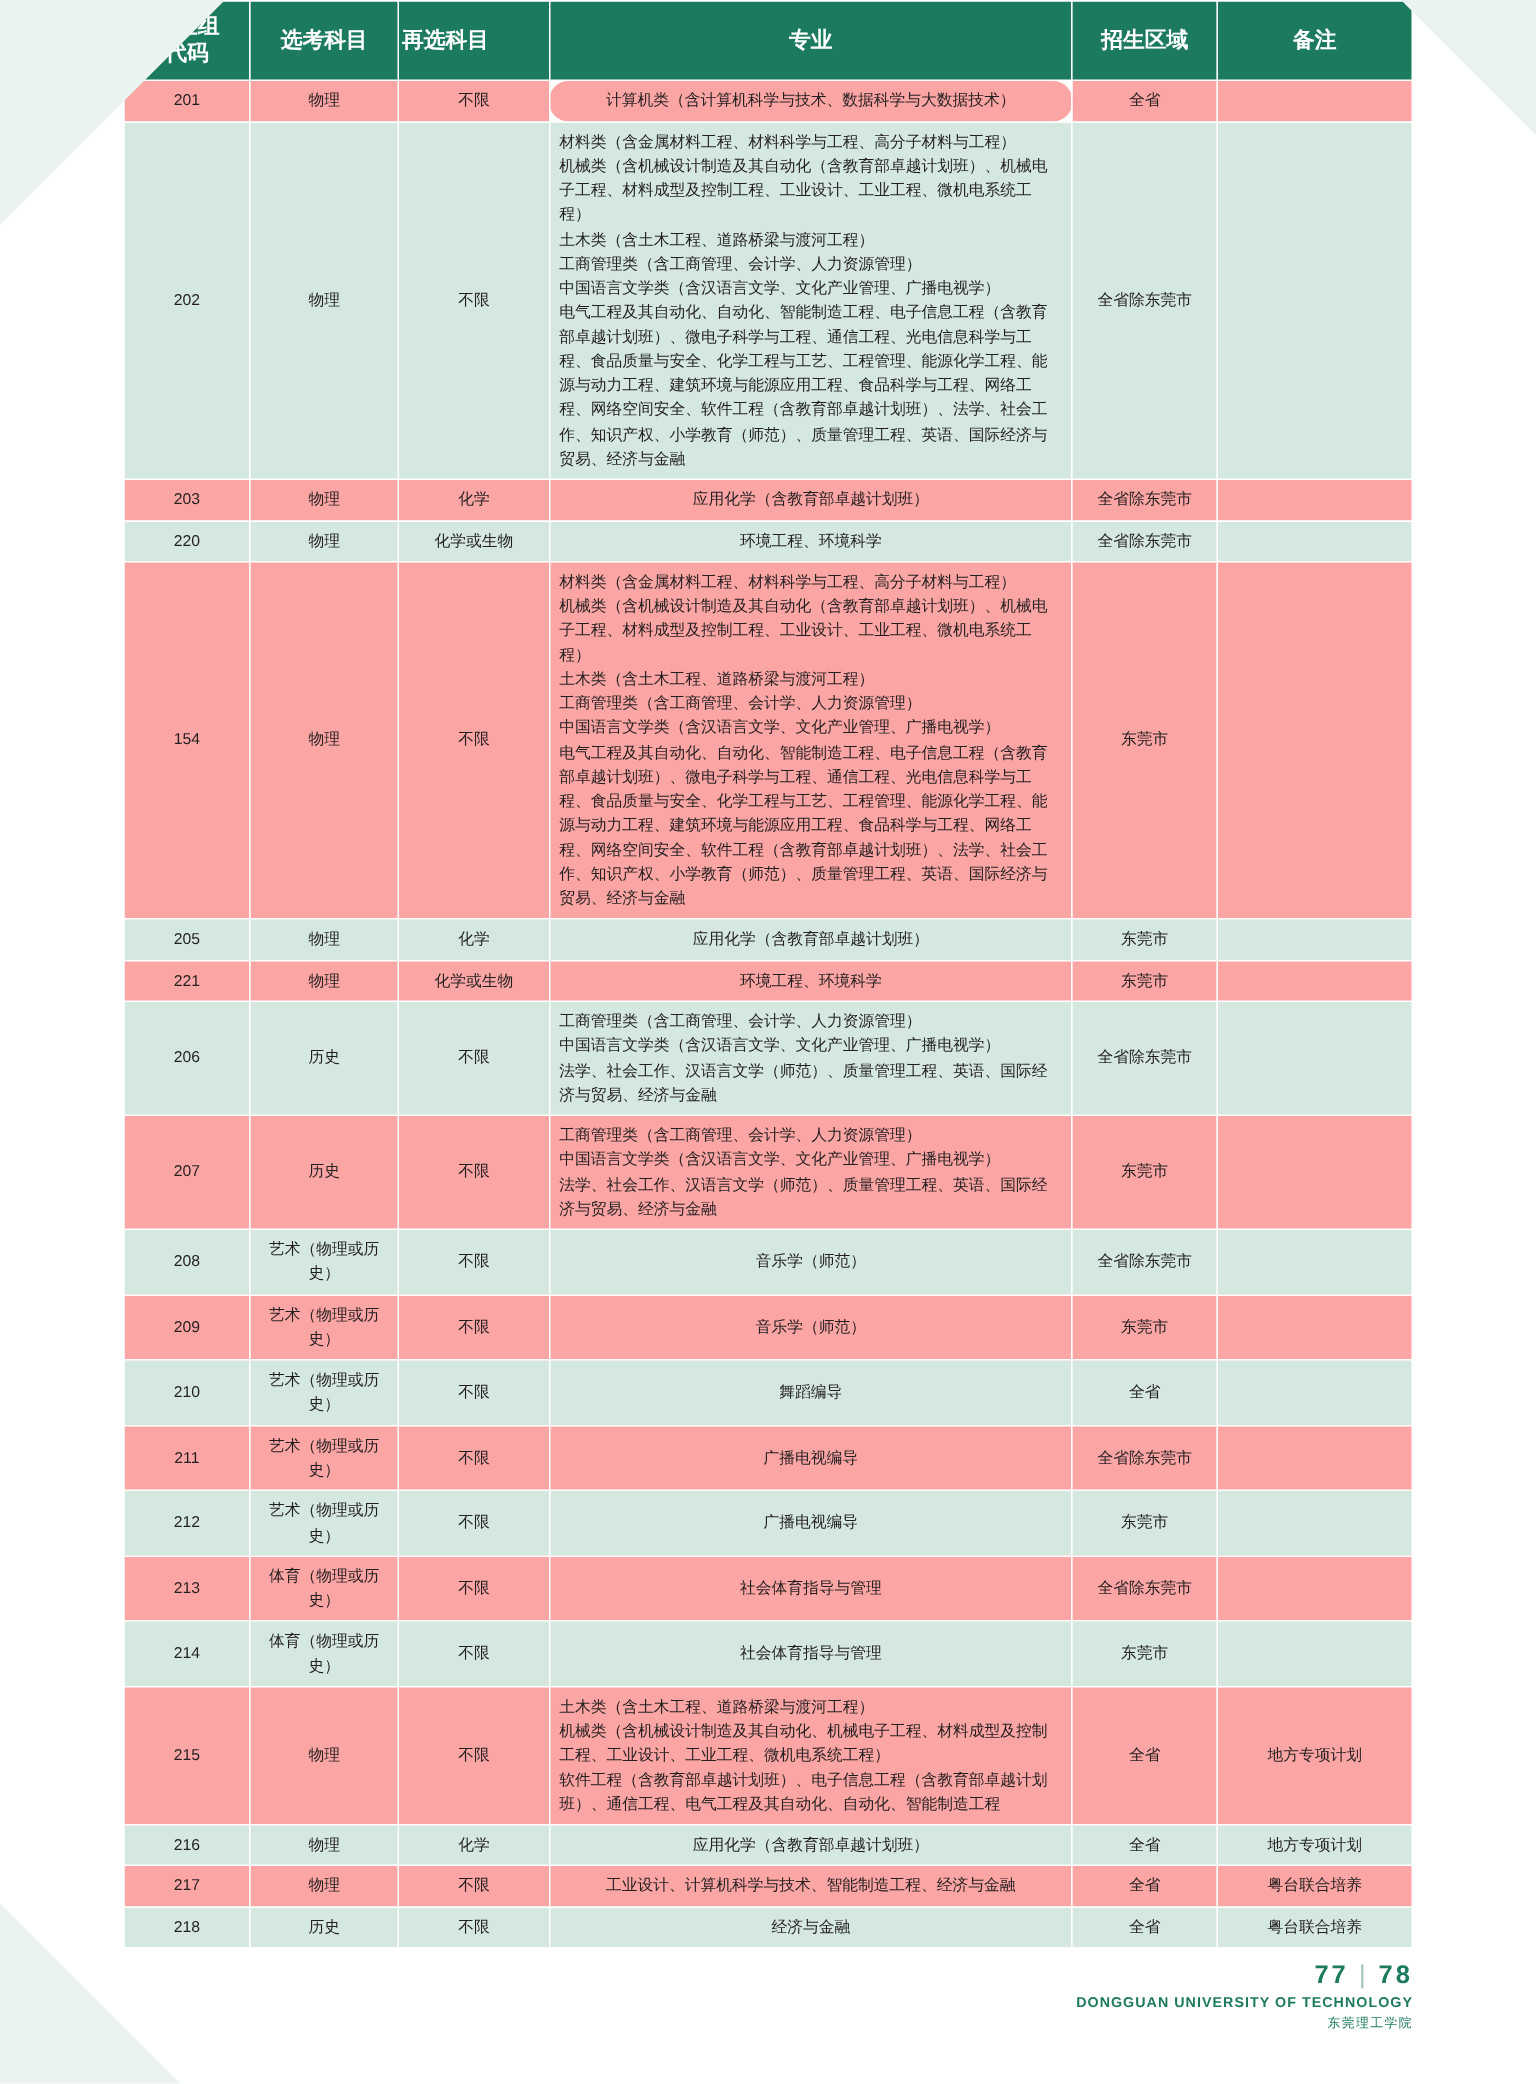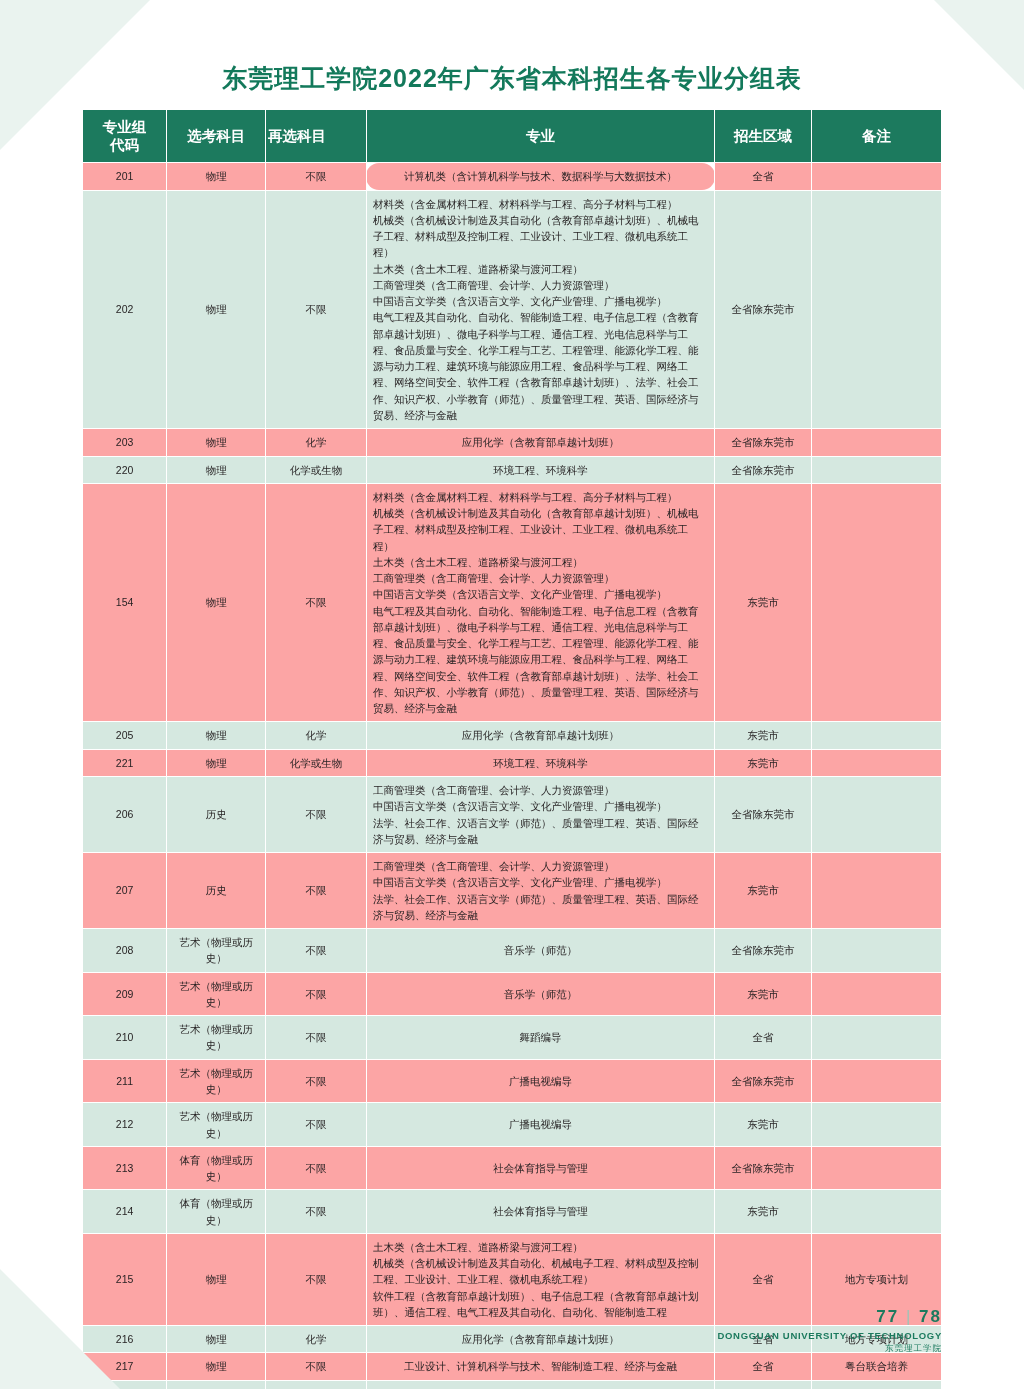--- a/index.html
+++ b/index.html
@@ -99,21 +99,20 @@
   }
 </style>
 </head>
 <body>
 
 <div class="page">
   <div class="corner-tl"></div>
   <div class="corner-tr"></div>
   <div class="corner-bl"></div>
 
-  <div class="title">东莞理工学院2022年广东省本科招生各专业分组表</div>
 
   <table class="main">
     <thead>
       <tr>
         <th class="c-code">
           <div>专业组</div>
           <div>代码</div>
         </th>
         <th class="c-sub">选考科目</th>
         <th class="c-sub2">再选科目</th>

